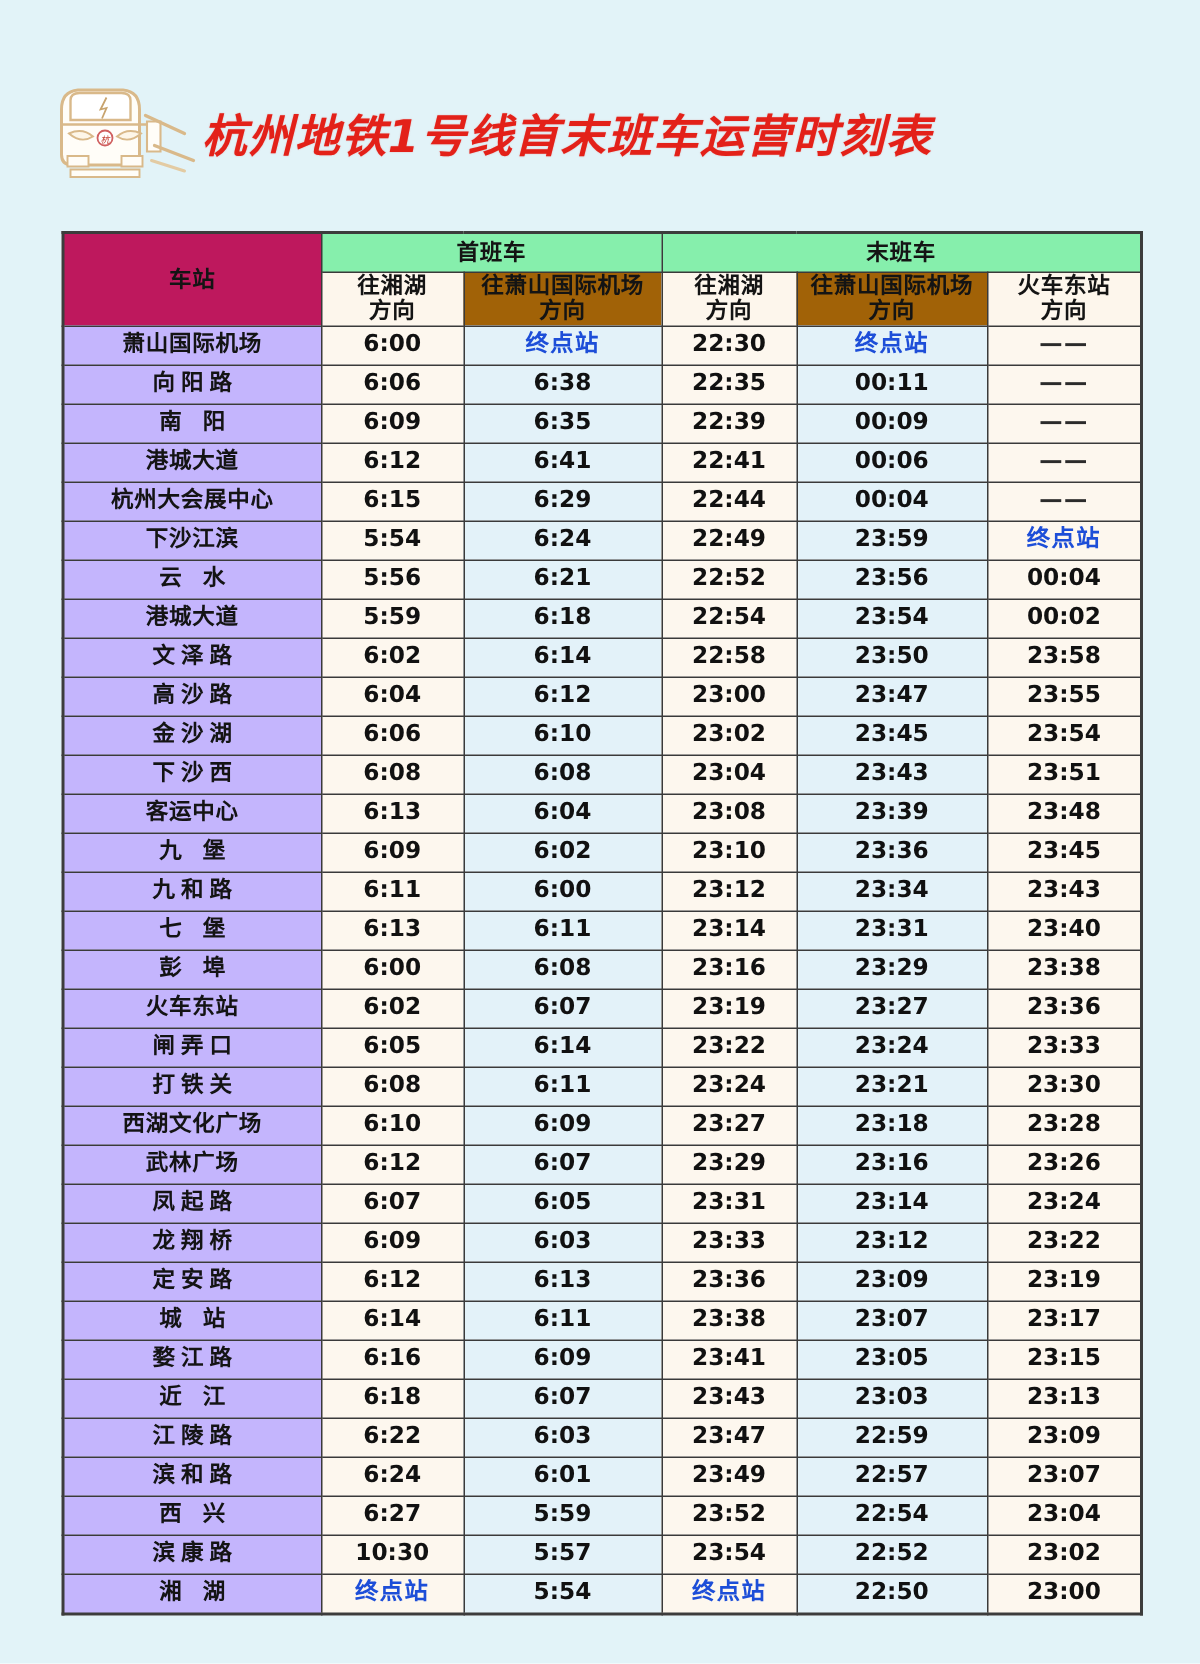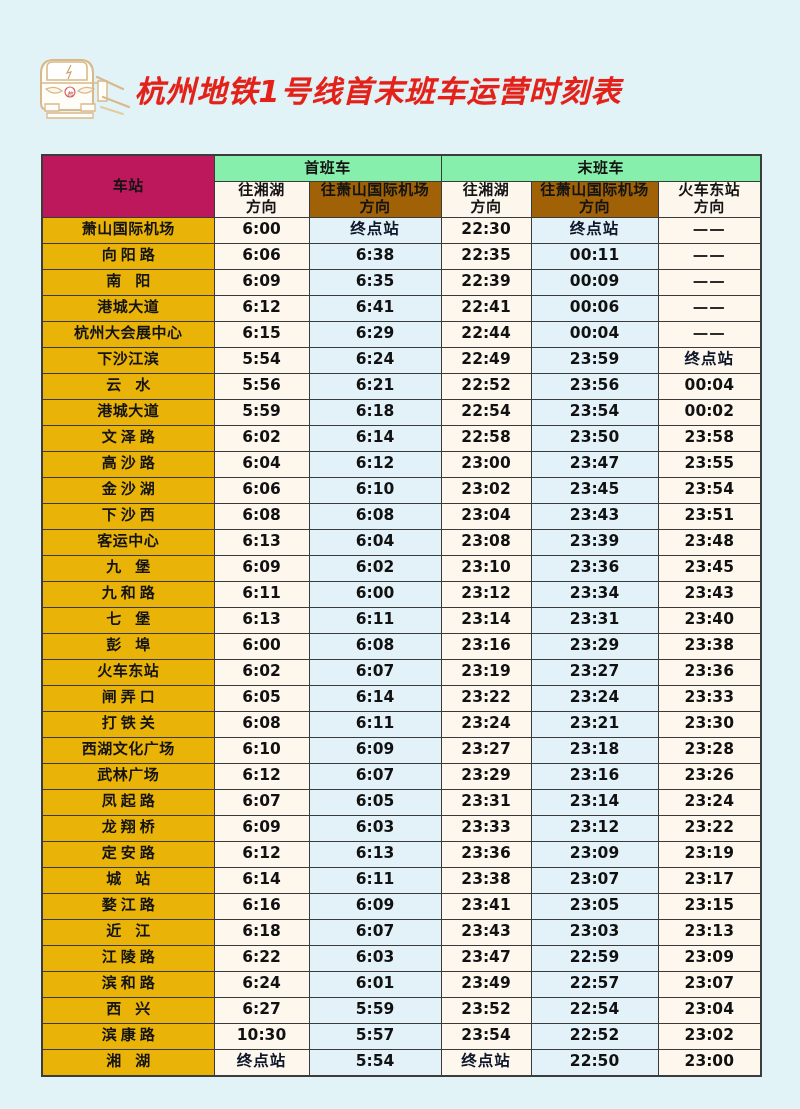--- a/index.html
+++ b/index.html
@@ -98,36 +98,36 @@
     height: 46px;
     font-size: 15.5px;
     font-weight: bold;
     padding: 1px 2px;
   }
   th.tint-cream { background: #fdf6ec; }
   th.tint-blue  { background: #a16207; }
 
   
   td.col-station {
-    background: #eab308;
+    background: #c4b5fd;
     font-size: 16px;
     font-weight: bold;
     letter-spacing: 0.5px;
   }
   td.tint-cream { background: #fdf7ee; }
   td.tint-blue  { background: #e3f2f9; }
 
   td .val {
     display: inline-block;
     font-size: 15.5px;
     font-weight: bold;
     color: #111111;
   }
   td .val.terminus {
-    color: #0f172a;
+    color: #1d4ed8;
     font-weight: bold;
     letter-spacing: 1px;
   }
   td .val.dash {
     color: #2b2b2b;
     letter-spacing: 1px;
     font-weight: bold;
   }
   td.col-station .sname {
     display: inline-block;

